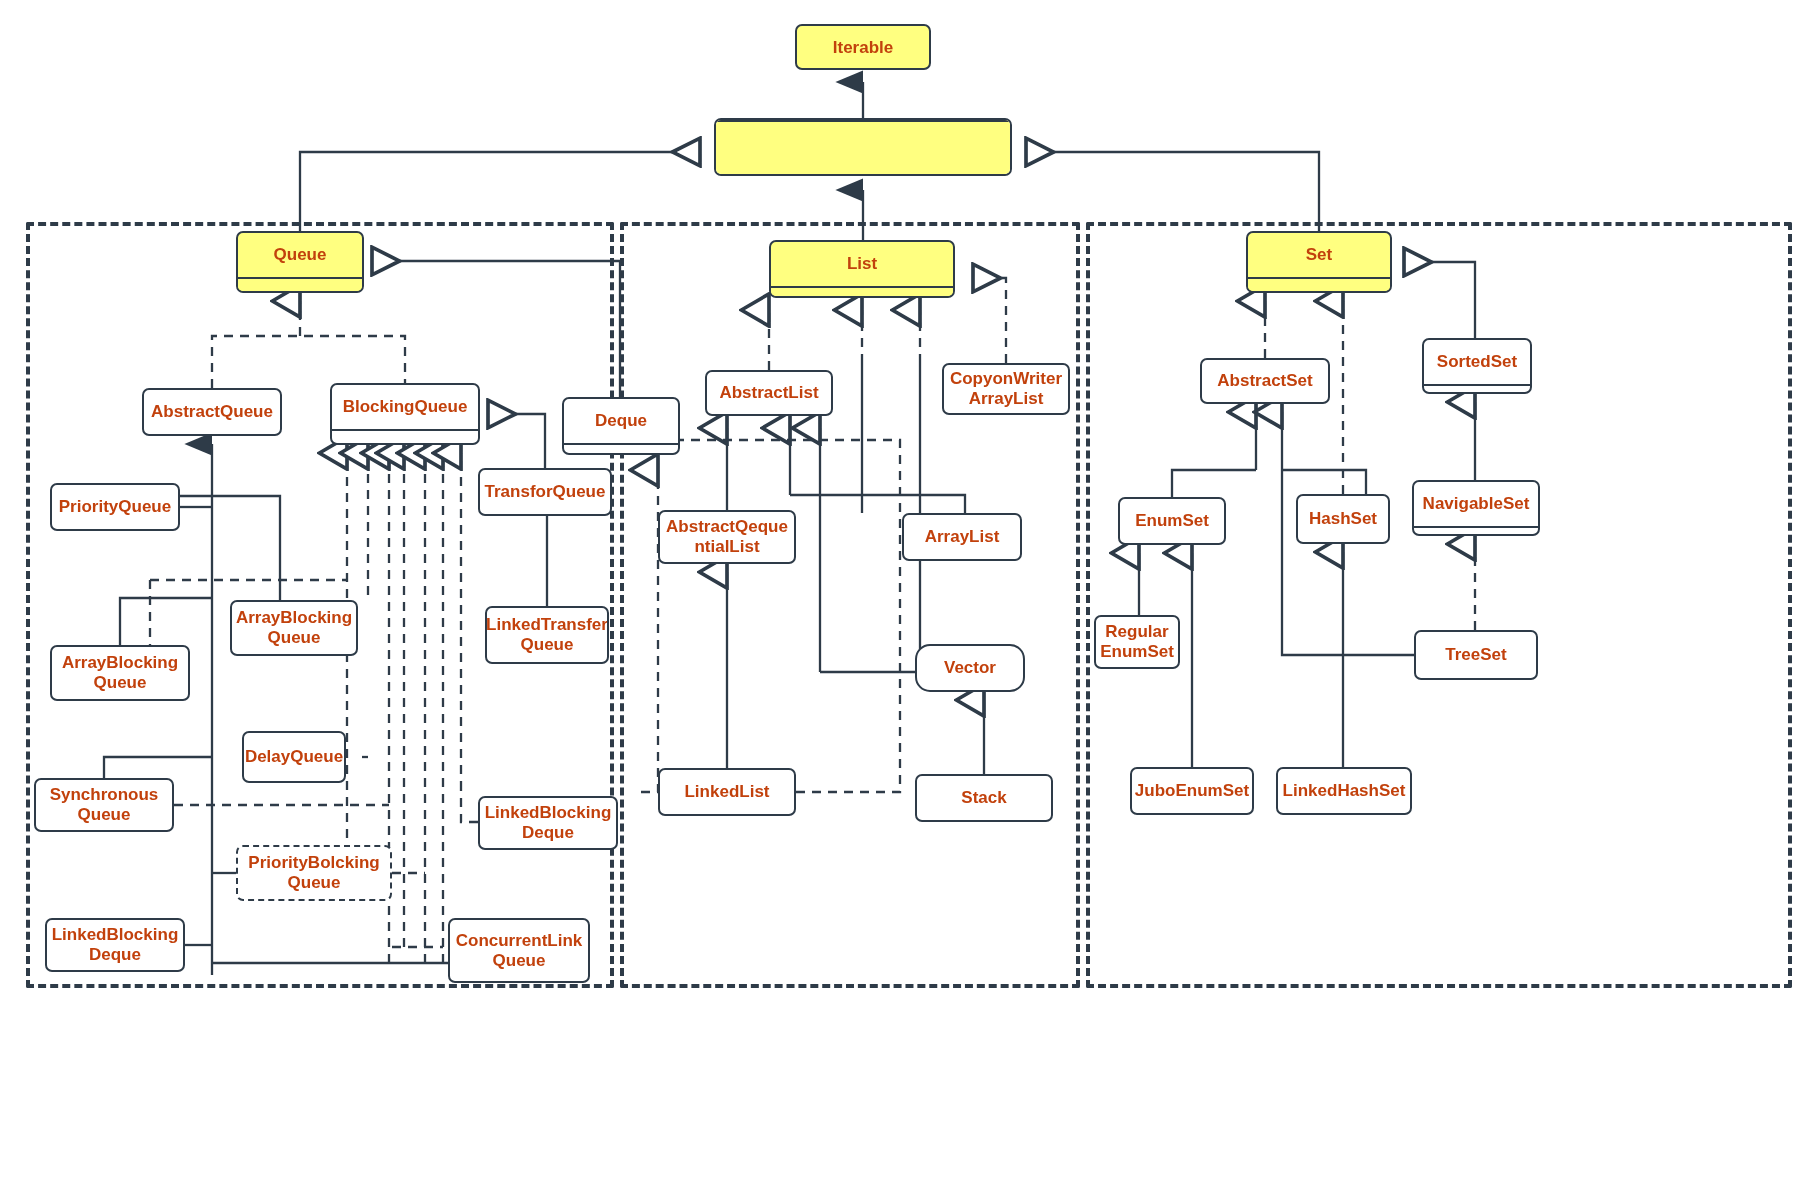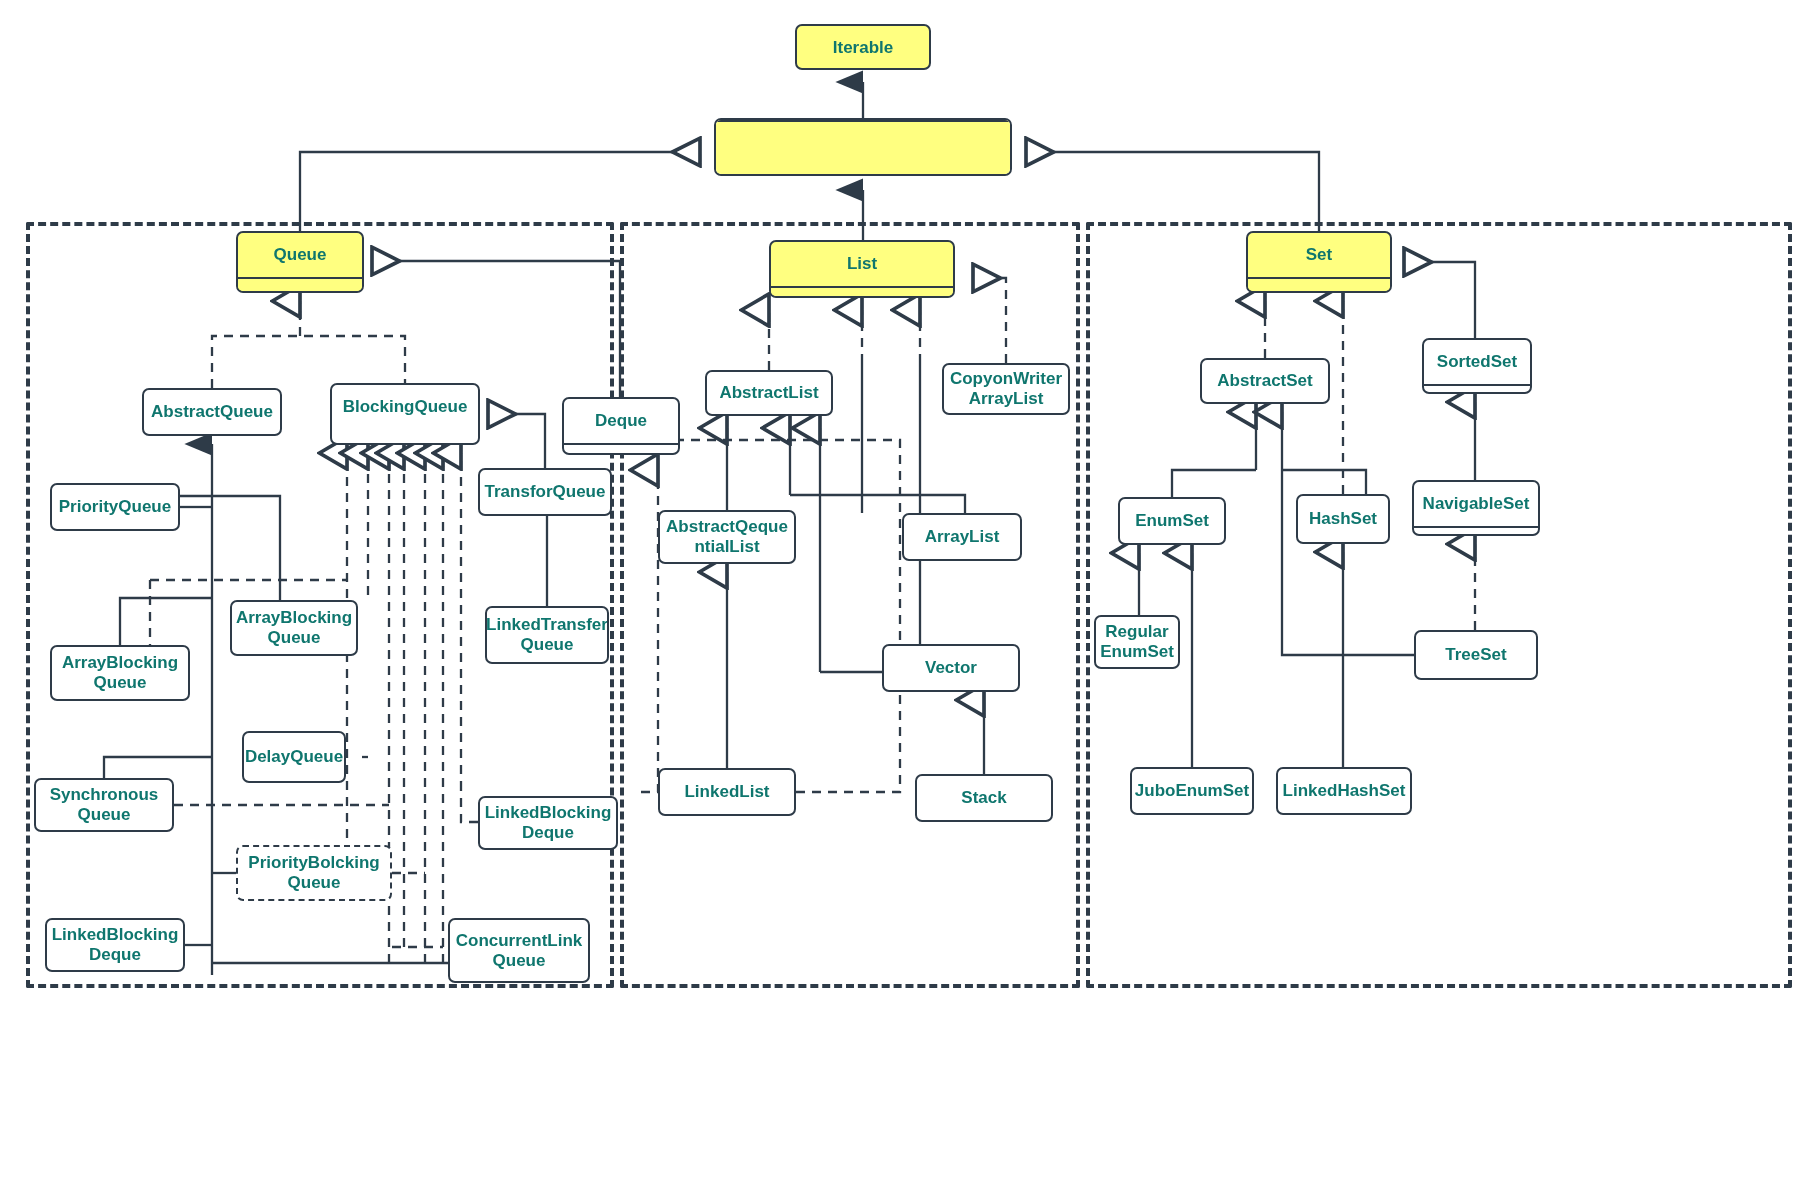--- a/index.html
+++ b/index.html
@@ -35,21 +35,21 @@
     overflow: hidden;
   }
   .node .title {
     flex: 1 1 auto;
     display: flex;
     align-items: center;
     justify-content: center;
     text-align: center;
     font-weight: bold;
     font-size: 17px;
-    color: #0f766e;
+    color: #c2410c;
     line-height: 1.15;
     padding: 2px 4px;
     white-space: pre-line;
   }
   .node.iface .title {
     flex: 0 0 auto;
     height: 40px;
   }
   .node.iface .compartment {
     flex: 1 1 auto;
@@ -201,21 +201,21 @@
     <div class="compartment"></div>
   </div>
   <div class="node iface yellow" style="left: 769px; top: 240px; width: 186px; height: 58px;">
     <div class="title">List</div>
     <div class="compartment"></div>
   </div>
 
   <div class="node" style="left: 142px; top: 388px; width: 140px; height: 48px;">
     <div class="title">AbstractQueue</div>
   </div>
-  <div class="node iface" style="left: 330px; top: 383px; width: 150px; height: 62px; align-items: center;">
+  <div class="node iface" style="left: 330px; top: 383px; width: 150px; height: 62px;">
     <div class="title">BlockingQueue</div>
     <div class="compartment"></div>
   </div>
   <div class="node iface" style="left: 562px; top: 397px; width: 118px; height: 58px;">
     <div class="title">Deque</div>
     <div class="compartment"></div>
   </div>
   <div class="node" style="left: 50px; top: 483px; width: 130px; height: 48px;">
     <div class="title">PriorityQueue</div>
   </div>
@@ -265,21 +265,21 @@
     <div class="title">CopyonWriter
 ArrayList</div>
   </div>
   <div class="node" style="left: 658px; top: 510px; width: 138px; height: 54px;">
     <div class="title">AbstractQeque
 ntialList</div>
   </div>
   <div class="node" style="left: 902px; top: 513px; width: 120px; height: 48px;">
     <div class="title">ArrayList</div>
   </div>
-  <div class="node" style="left: 882px; top: 644px; width: 138px; height: 48px;">
+  <div class="node" style="left: 915px; top: 644px; width: 110px; height: 48px; border-radius: 15px;">
     <div class="title">Vector</div>
   </div>
   <div class="node" style="left: 658px; top: 768px; width: 138px; height: 48px;">
     <div class="title">LinkedList</div>
   </div>
   <div class="node" style="left: 915px; top: 774px; width: 138px; height: 48px; justify-content: flex-end;">
     <div class="title">Stack</div>
   </div>
 
   <div class="node" style="left: 1200px; top: 358px; width: 130px; height: 46px;">

